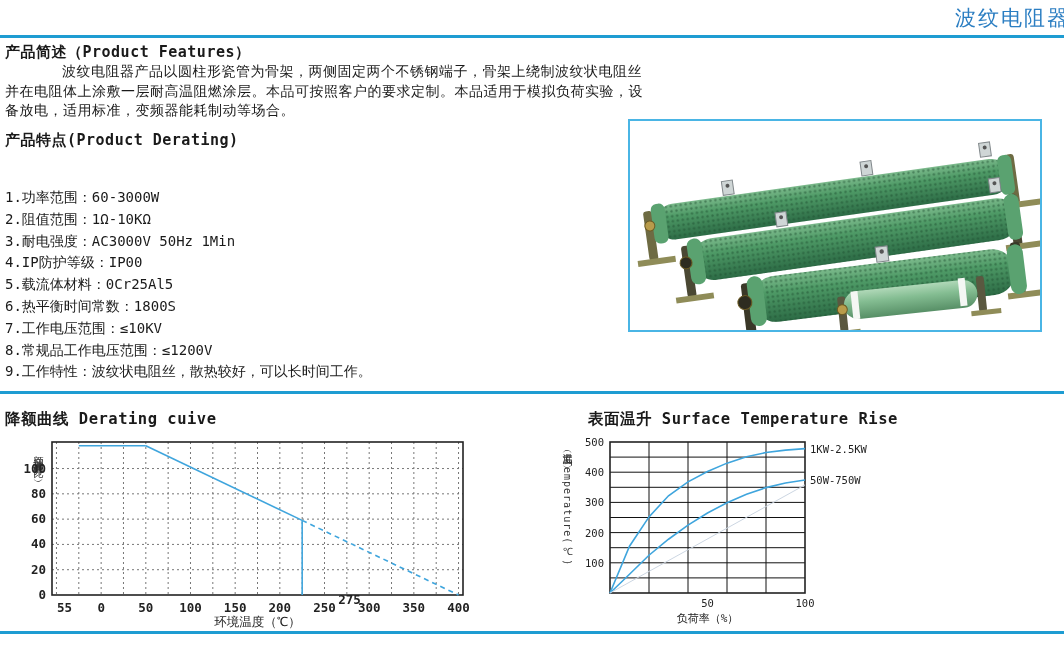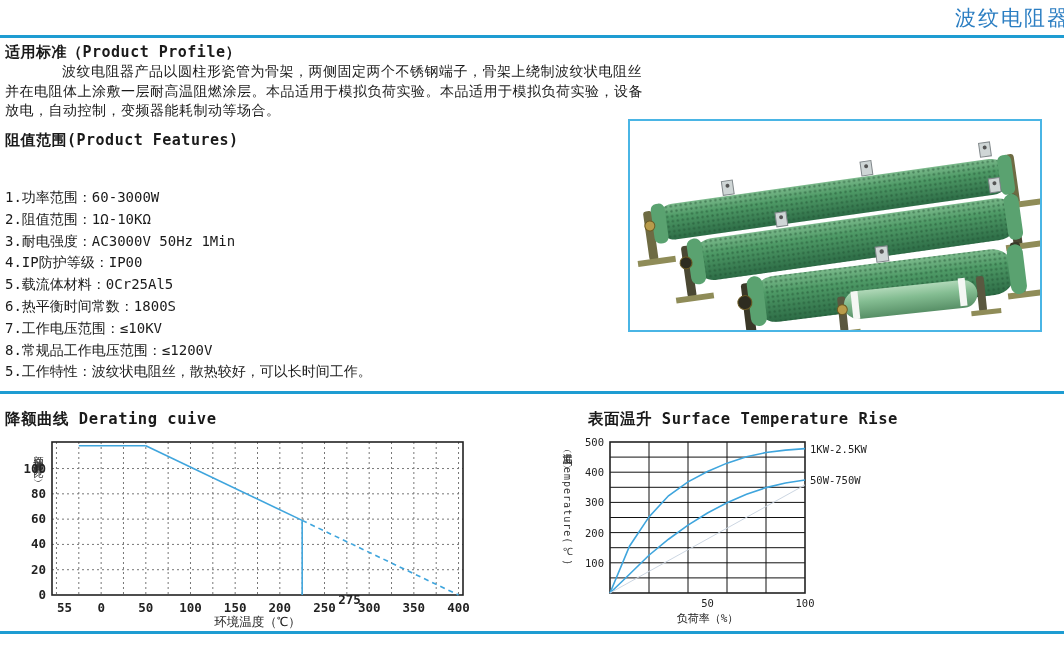--- a/index.html
+++ b/index.html
@@ -24,34 +24,34 @@
   svg text{font-family:"DejaVu Sans Mono","Liberation Mono",monospace;fill:#222;}
 </style>
 </head>
 <body>
 
 <div class="page">
 
   <h1 class="page-title" id="pageTitle" style="color: rgb(43, 126, 194);">波纹电阻器</h1>
   <div class="rule" style="top: 35px; background: rgb(30, 156, 210);" id="ruleTop"></div>
 
-  <h2 class="sec abs" style="left:5px;top:43px;">适用标准（Product Profile）</h2>
-  <p class="profile-body">波纹电阻器产品以圆柱形瓷管为骨架，两侧固定两个不锈钢端子，骨架上绕制波纹状电阻丝并在电阻体上涂敷一层耐高温阻燃涂层。本品适用于模拟负荷实验。本品适用于模拟负荷实验，设备放电，自动控制，变频器能耗制动等场合。</p>
-
-  <h2 class="sec abs" style="left:5px;top:131px;">阻值范围(Product Features)</h2>
+  <h2 class="sec abs" style="left:5px;top:43px;">产品简述（Product Features）</h2>
+  <p class="profile-body">波纹电阻器产品以圆柱形瓷管为骨架，两侧固定两个不锈钢端子，骨架上绕制波纹状电阻丝并在电阻体上涂敷一层耐高温阻燃涂层。本品可按照客户的要求定制。本品适用于模拟负荷实验，设备放电，适用标准，变频器能耗制动等场合。</p>
+
+  <h2 class="sec abs" style="left:5px;top:131px;">产品特点(Product Derating)</h2>
   <div class="features-list">
       <div class="feature-item">1.功率范围：60-3000W</div>
       <div class="feature-item">2.阻值范围：1Ω-10KΩ</div>
       <div class="feature-item">3.耐电强度：AC3000V 50Hz 1Min</div>
       <div class="feature-item">4.IP防护等级：IP00</div>
       <div class="feature-item">5.载流体材料：0Cr25Al5</div>
       <div class="feature-item">6.热平衡时间常数：1800S</div>
       <div class="feature-item">7.工作电压范围：≤10KV</div>
       <div class="feature-item">8.常规品工作电压范围：≤1200V</div>
-      <div class="feature-item">5.工作特性：波纹状电阻丝，散热较好，可以长时间工作。</div>
+      <div class="feature-item">9.工作特性：波纹状电阻丝，散热较好，可以长时间工作。</div>
     </div>
 
   <div class="photo-frame">
     <svg width="410" height="209" viewBox="0 0 410 209">
       <defs>
         <linearGradient id="gbody" x1="0" y1="0" x2="0" y2="1">
           <stop offset="0" stop-color="#7cba8c"></stop>
             <stop offset="0.35" stop-color="#4e9a66"></stop>
             <stop offset="1" stop-color="#2c6b45"></stop>
         </linearGradient>

